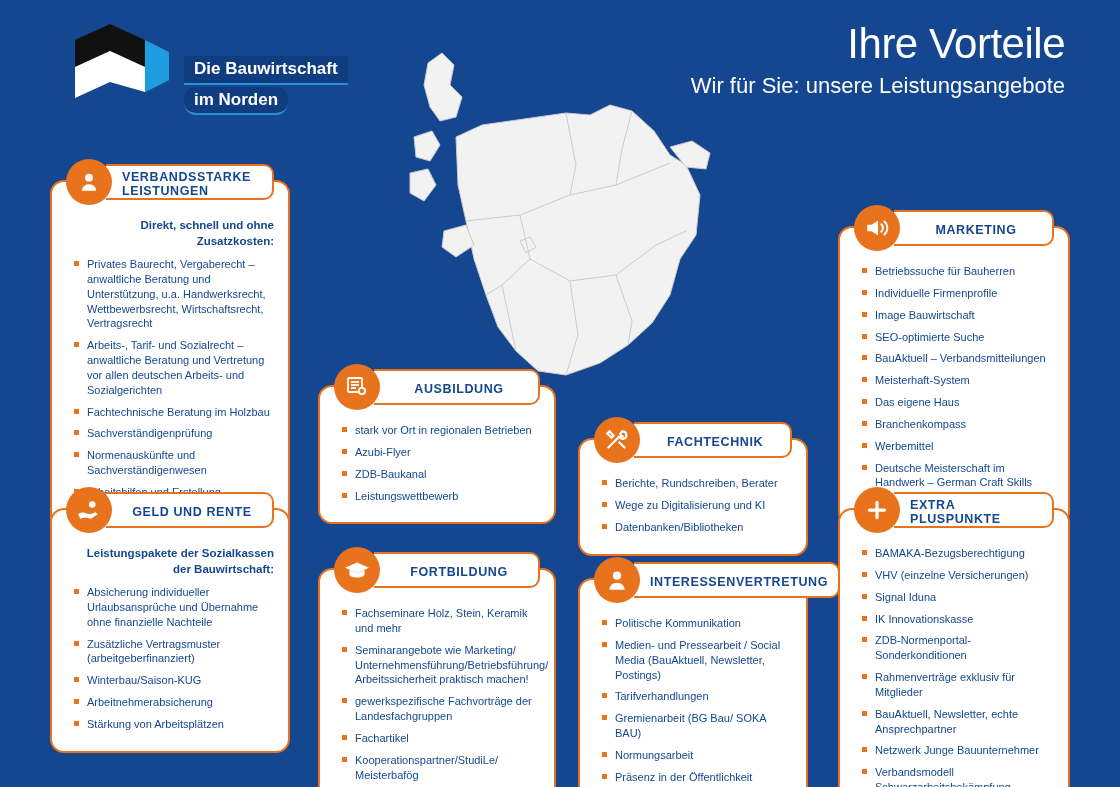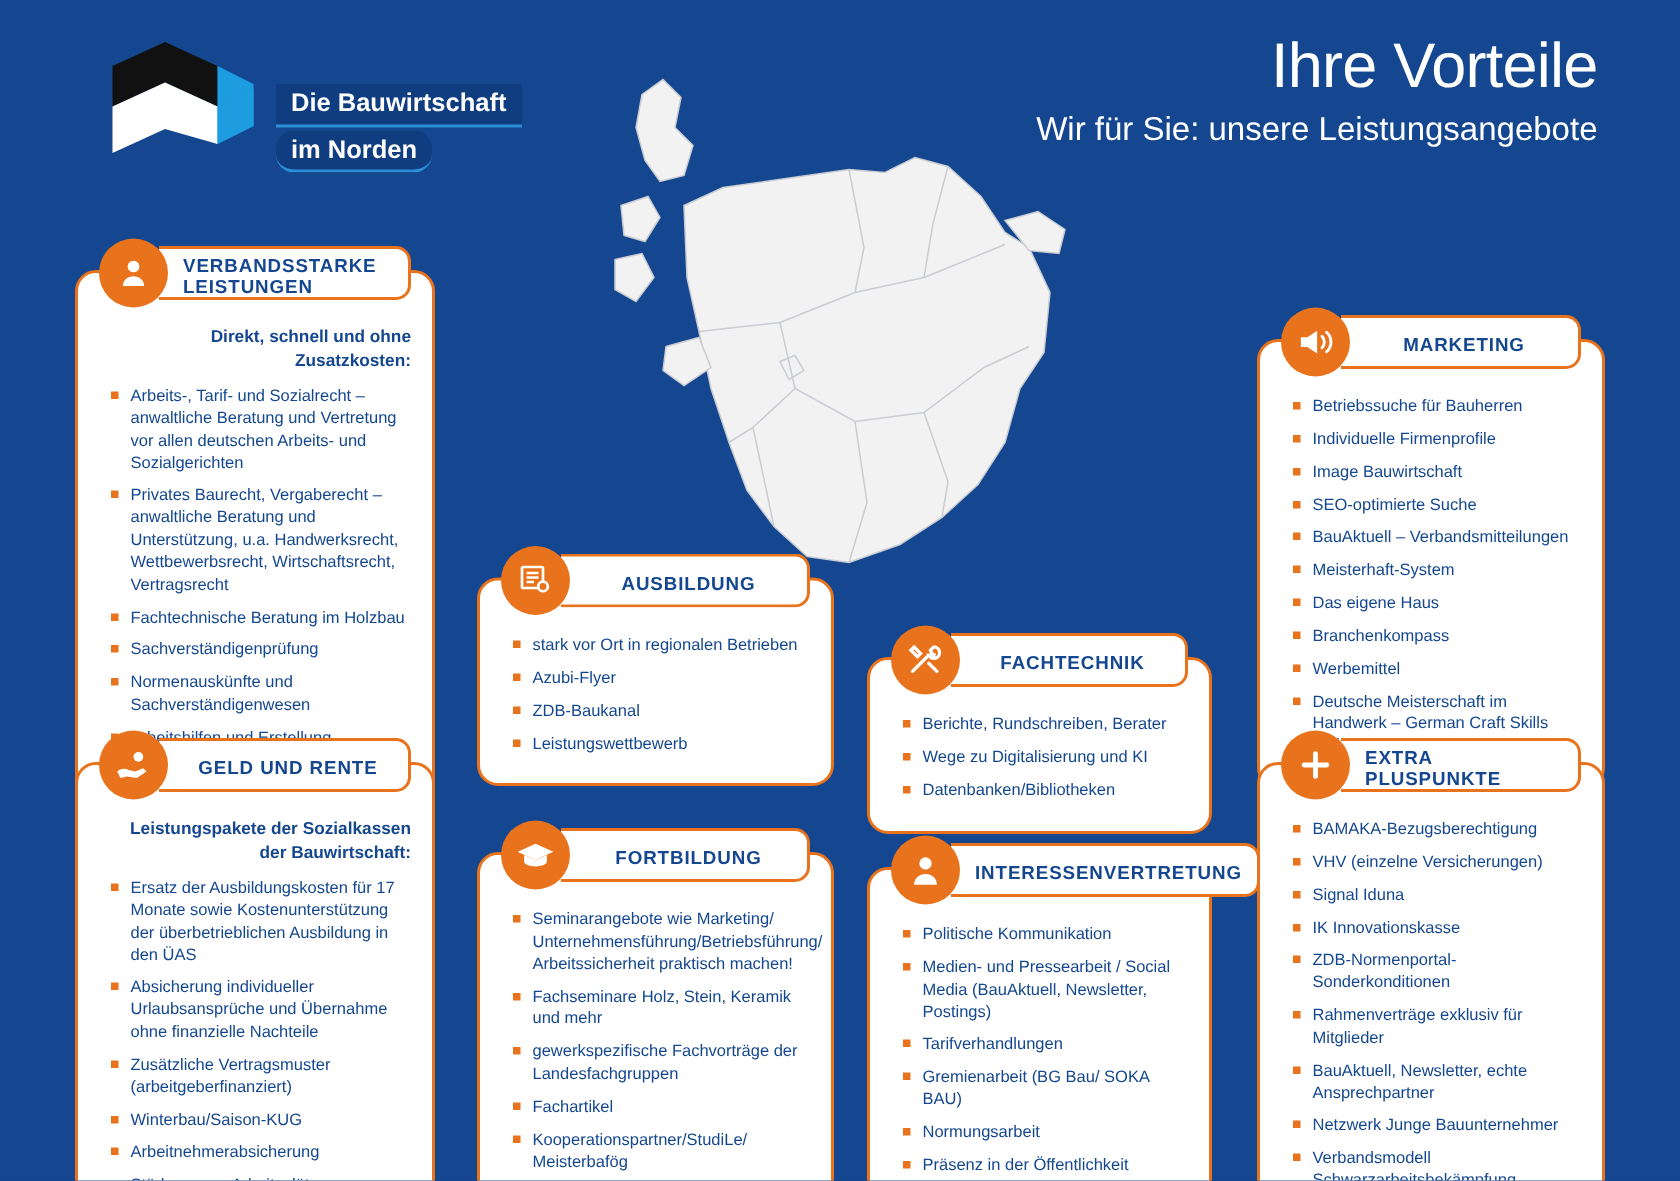--- a/index.html
+++ b/index.html
@@ -6,21 +6,21 @@
   html, body { margin:0; padding:0; }
   body {
     width:1120px; height:787px;
     background:#14478f;
     font-family:"Liberation Sans", sans-serif;
     color:#14478f;
     position:relative;
     overflow:hidden;
   }
   
-  .logo-wrap { position:absolute; left:50px; top:22px; display:flex; align-items:center; }
+  .logo-wrap { position:absolute; left:50px; top:22px; display:flex; align-items:flex-start; }
   .logo-cubes { width:120px; height:85px; position:relative; }
   .logo-cubes svg { display:block; }
   .logo-text { margin-left:14px; margin-top:34px; }
   .logo-line {
     background:#0f3d80; color:#ffffff; font-weight:bold; font-size:17px;
     padding:3px 10px 4px 10px; line-height:1.15; display:block; width:max-content;
     border-bottom:2px solid #2b8fd6;
   }
   .logo-line.second { margin-top:2px;border-radius:12px; }
 
@@ -139,22 +139,22 @@
       <svg width="26" height="26" viewBox="0 0 24 24" fill="#ffffff">
         <circle cx="12" cy="8" r="3.6"></circle>
           <path d="M5.5 20c0-3.6 2.9-6 6.5-6s6.5 2.4 6.5 6z"></path>
       </svg>
     </div>
     <div class="head-bar">VERBANDSSTARKE LEISTUNGEN</div>
   </div>
   <div class="card-body">
     <p class="lead">Direkt, schnell und ohne Zusatzkosten:</p>
     <ul class="items">
+      <li>Privates Baurecht, Vergaberecht – anwaltliche Beratung und Unterstützung, u.a. Handwerksrecht, Wettbewerbsrecht, Wirtschaftsrecht, Vertragsrecht</li>
       <li>Arbeits-, Tarif- und Sozialrecht – anwaltliche Beratung und Vertretung vor allen deutschen Arbeits- und Sozialgerichten</li>
-      <li>Privates Baurecht, Vergaberecht – anwaltliche Beratung und Unterstützung, u.a. Handwerksrecht, Wettbewerbsrecht, Wirtschaftsrecht, Vertragsrecht</li>
       <li>Fachtechnische Beratung im Holzbau</li>
       <li>Sachverständigenprüfung</li>
       <li>Normenauskünfte und Sachverständigenwesen</li>
       <li>Arbeitshilfen und Erstellung individueller Vertragsmuster</li>
       <li>Wege zu Digitalisierung und KI</li>
     </ul>
   </div>
 </div>
 
 <div class="card" id="card-geld">
@@ -163,21 +163,20 @@
       <svg width="26" height="26" viewBox="0 0 24 24" fill="#ffffff">
         <circle cx="15" cy="7" r="3"></circle>
           <path d="M2 16c2-2 5-2 7-1l4 1 5-2 2 2-6 4-6-1-4 1z"></path>
       </svg>
     </div>
     <div class="head-bar">GELD UND RENTE</div>
   </div>
   <div class="card-body">
     <p class="lead">Leistungspakete der Sozialkassen der Bauwirtschaft:</p>
     <ul class="items">
-      <li>Ersatz der Ausbildungskosten für 17 Monate sowie Kostenunterstützung der überbetrieblichen Ausbildung in den ÜAS</li>
       <li>Absicherung individueller Urlaubsansprüche und Übernahme ohne finanzielle Nachteile</li>
       <li>Zusätzliche Vertragsmuster (arbeitgeberfinanziert)</li>
       <li>Winterbau/Saison-KUG</li>
       <li>Arbeitnehmerabsicherung</li>
       <li>Stärkung von Arbeitsplätzen</li>
 
     </ul>
   </div>
 </div>
 
@@ -209,22 +208,22 @@
     <div class="badge">
       <svg width="26" height="26" viewBox="0 0 24 24" fill="#ffffff">
         <polygon points="12,5 23,10 12,15 1,10"></polygon>
         <path d="M5 12v4c0 1.8 3.1 3 7 3s7-1.2 7-3v-4l-7 3z"></path>
       </svg>
     </div>
     <div class="head-bar">FORTBILDUNG</div>
   </div>
   <div class="card-body">
     <ul class="items">
+      <li>Fachseminare Holz, Stein, Keramik und mehr</li>
       <li>Seminarangebote wie Marketing/ Unternehmensführung/Betriebsführung/ Arbeitssicherheit praktisch machen!</li>
-      <li>Fachseminare Holz, Stein, Keramik und mehr</li>
       <li>gewerkspezifische Fachvorträge der Landesfachgruppen</li>
       <li>Fachartikel</li>
       <li>Kooperationspartner/StudiLe/ Meisterbafög</li>
 
     </ul>
   </div>
 </div>
 
 <div class="card" id="card-fachtech">
   <div class="card-head">

